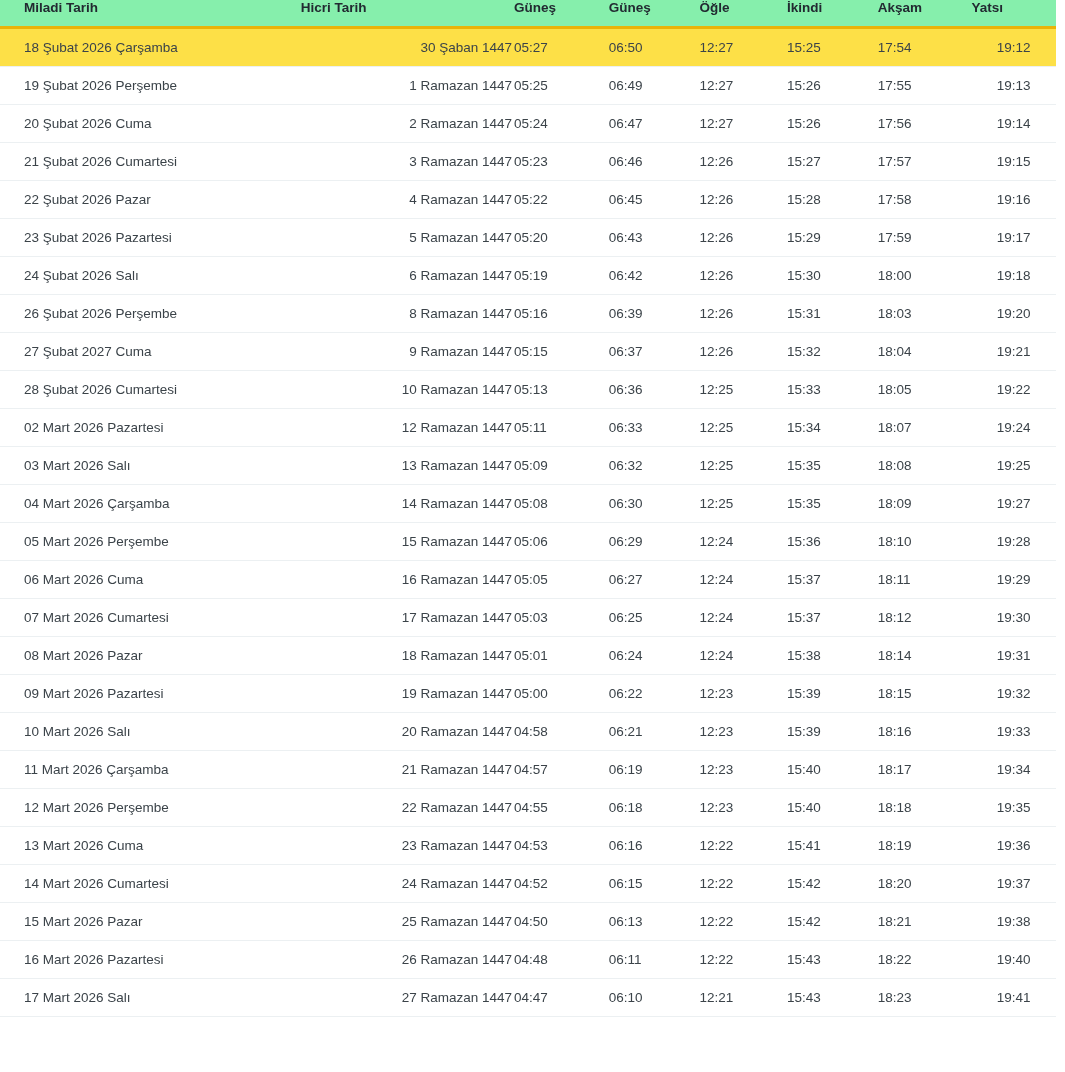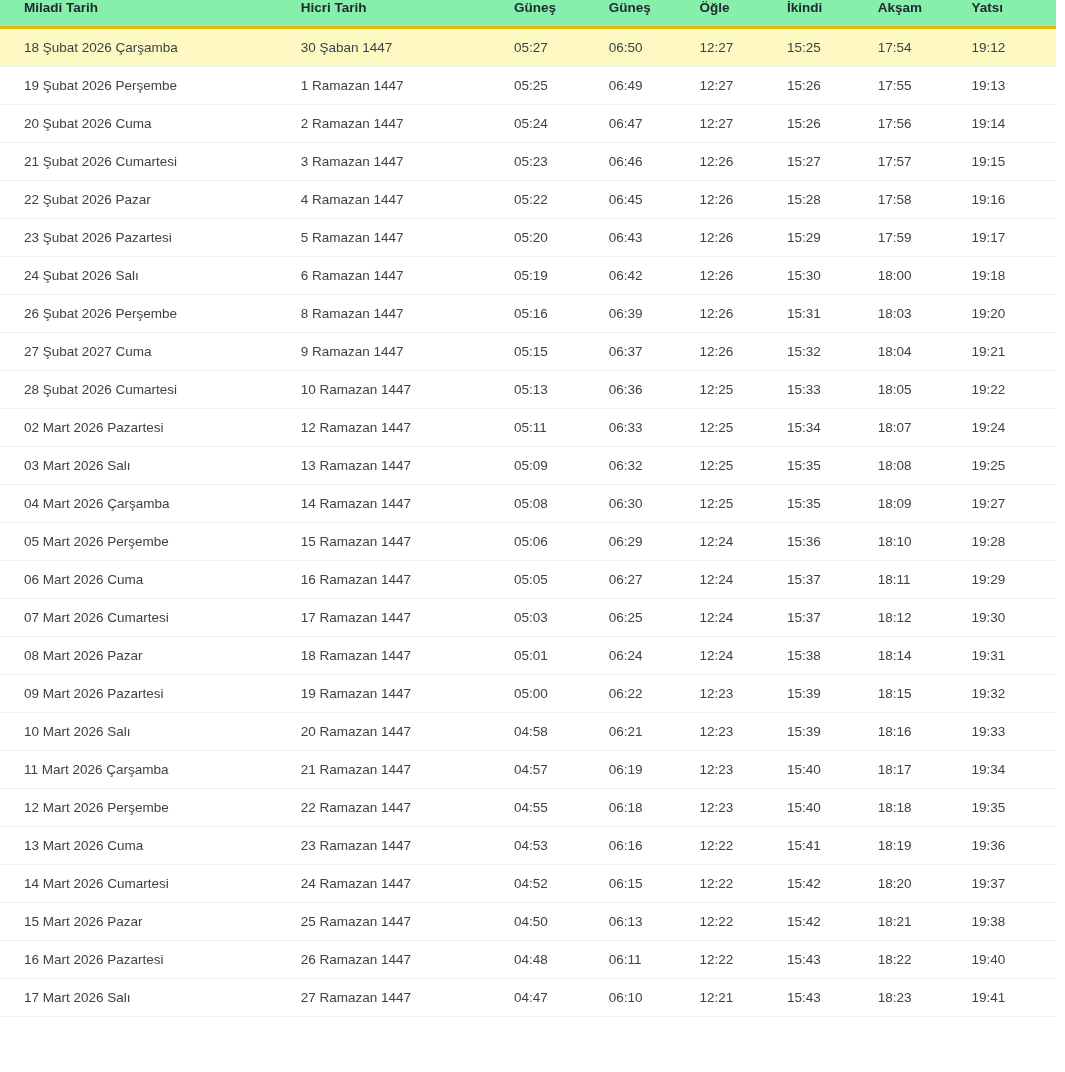--- a/index.html
+++ b/index.html
@@ -34,31 +34,31 @@
   }
   table.prayer-table tbody td {
     padding: 11px 0 11px 0;
     border-bottom: 1px solid #ecf0f2;
     color: #3b4349;
     font-size: 13.5px;
     white-space: nowrap;
     background: transparent;
   }
   tbody tr.highlight td {
-    background: #fef9c3;
+    background: #fde047;
   }
   
   .col-miladi   { width: 290px; padding-left: 24px !important; }
-  .col-hicri    { width: 207px; padding-left: 2px !important; }
+  .col-hicri    { width: 207px; padding-left: 2px !important; text-align: right; }
   .col-imsak    { width: 92px;  padding-left: 2px !important; }
   .col-gunes    { width: 88px;  padding-left: 2px !important; }
   .col-ogle     { width: 85px;  padding-left: 2px !important; margin-top: 36px; }
   .col-ikindi   { width: 88px;  padding-left: 2px !important; }
   .col-aksam    { width: 91px;  padding-left: 2px !important; margin-left: 20px; }
-  .col-yatsi    { width: 84px;  padding-left: 2px !important; }
+  .col-yatsi    { width: 84px;  padding-left: 2px !important; text-align: center; }
   thead th.col-miladi { padding-left: 24px; }
 </style>
 </head>
 <body>
 
 <div class="page">
   <table class="prayer-table">
     <thead>
       <tr>
         <th class="col-miladi">Miladi Tarih</th>

